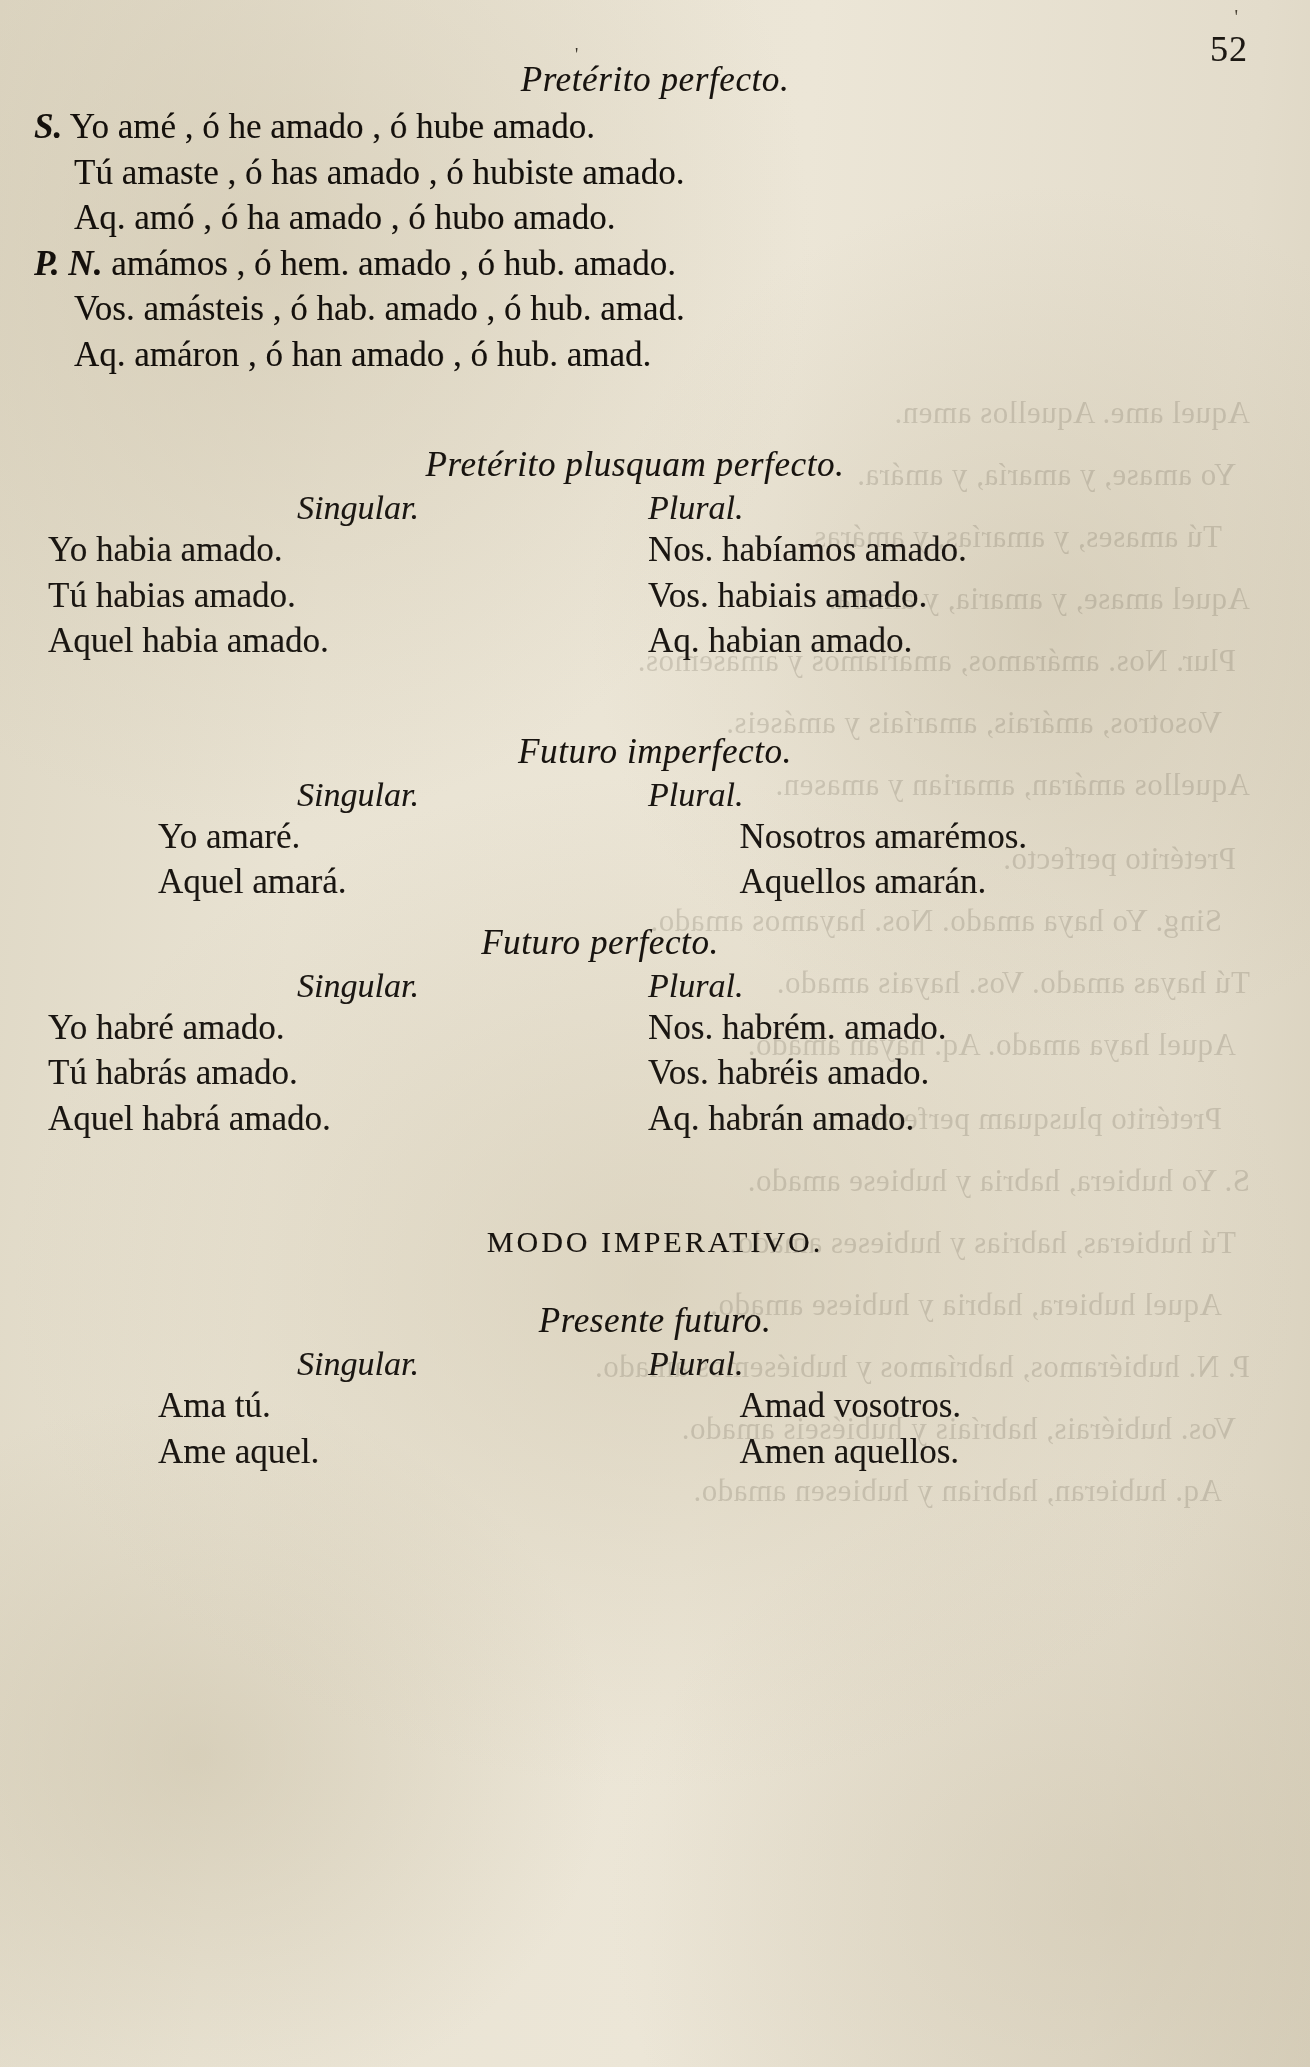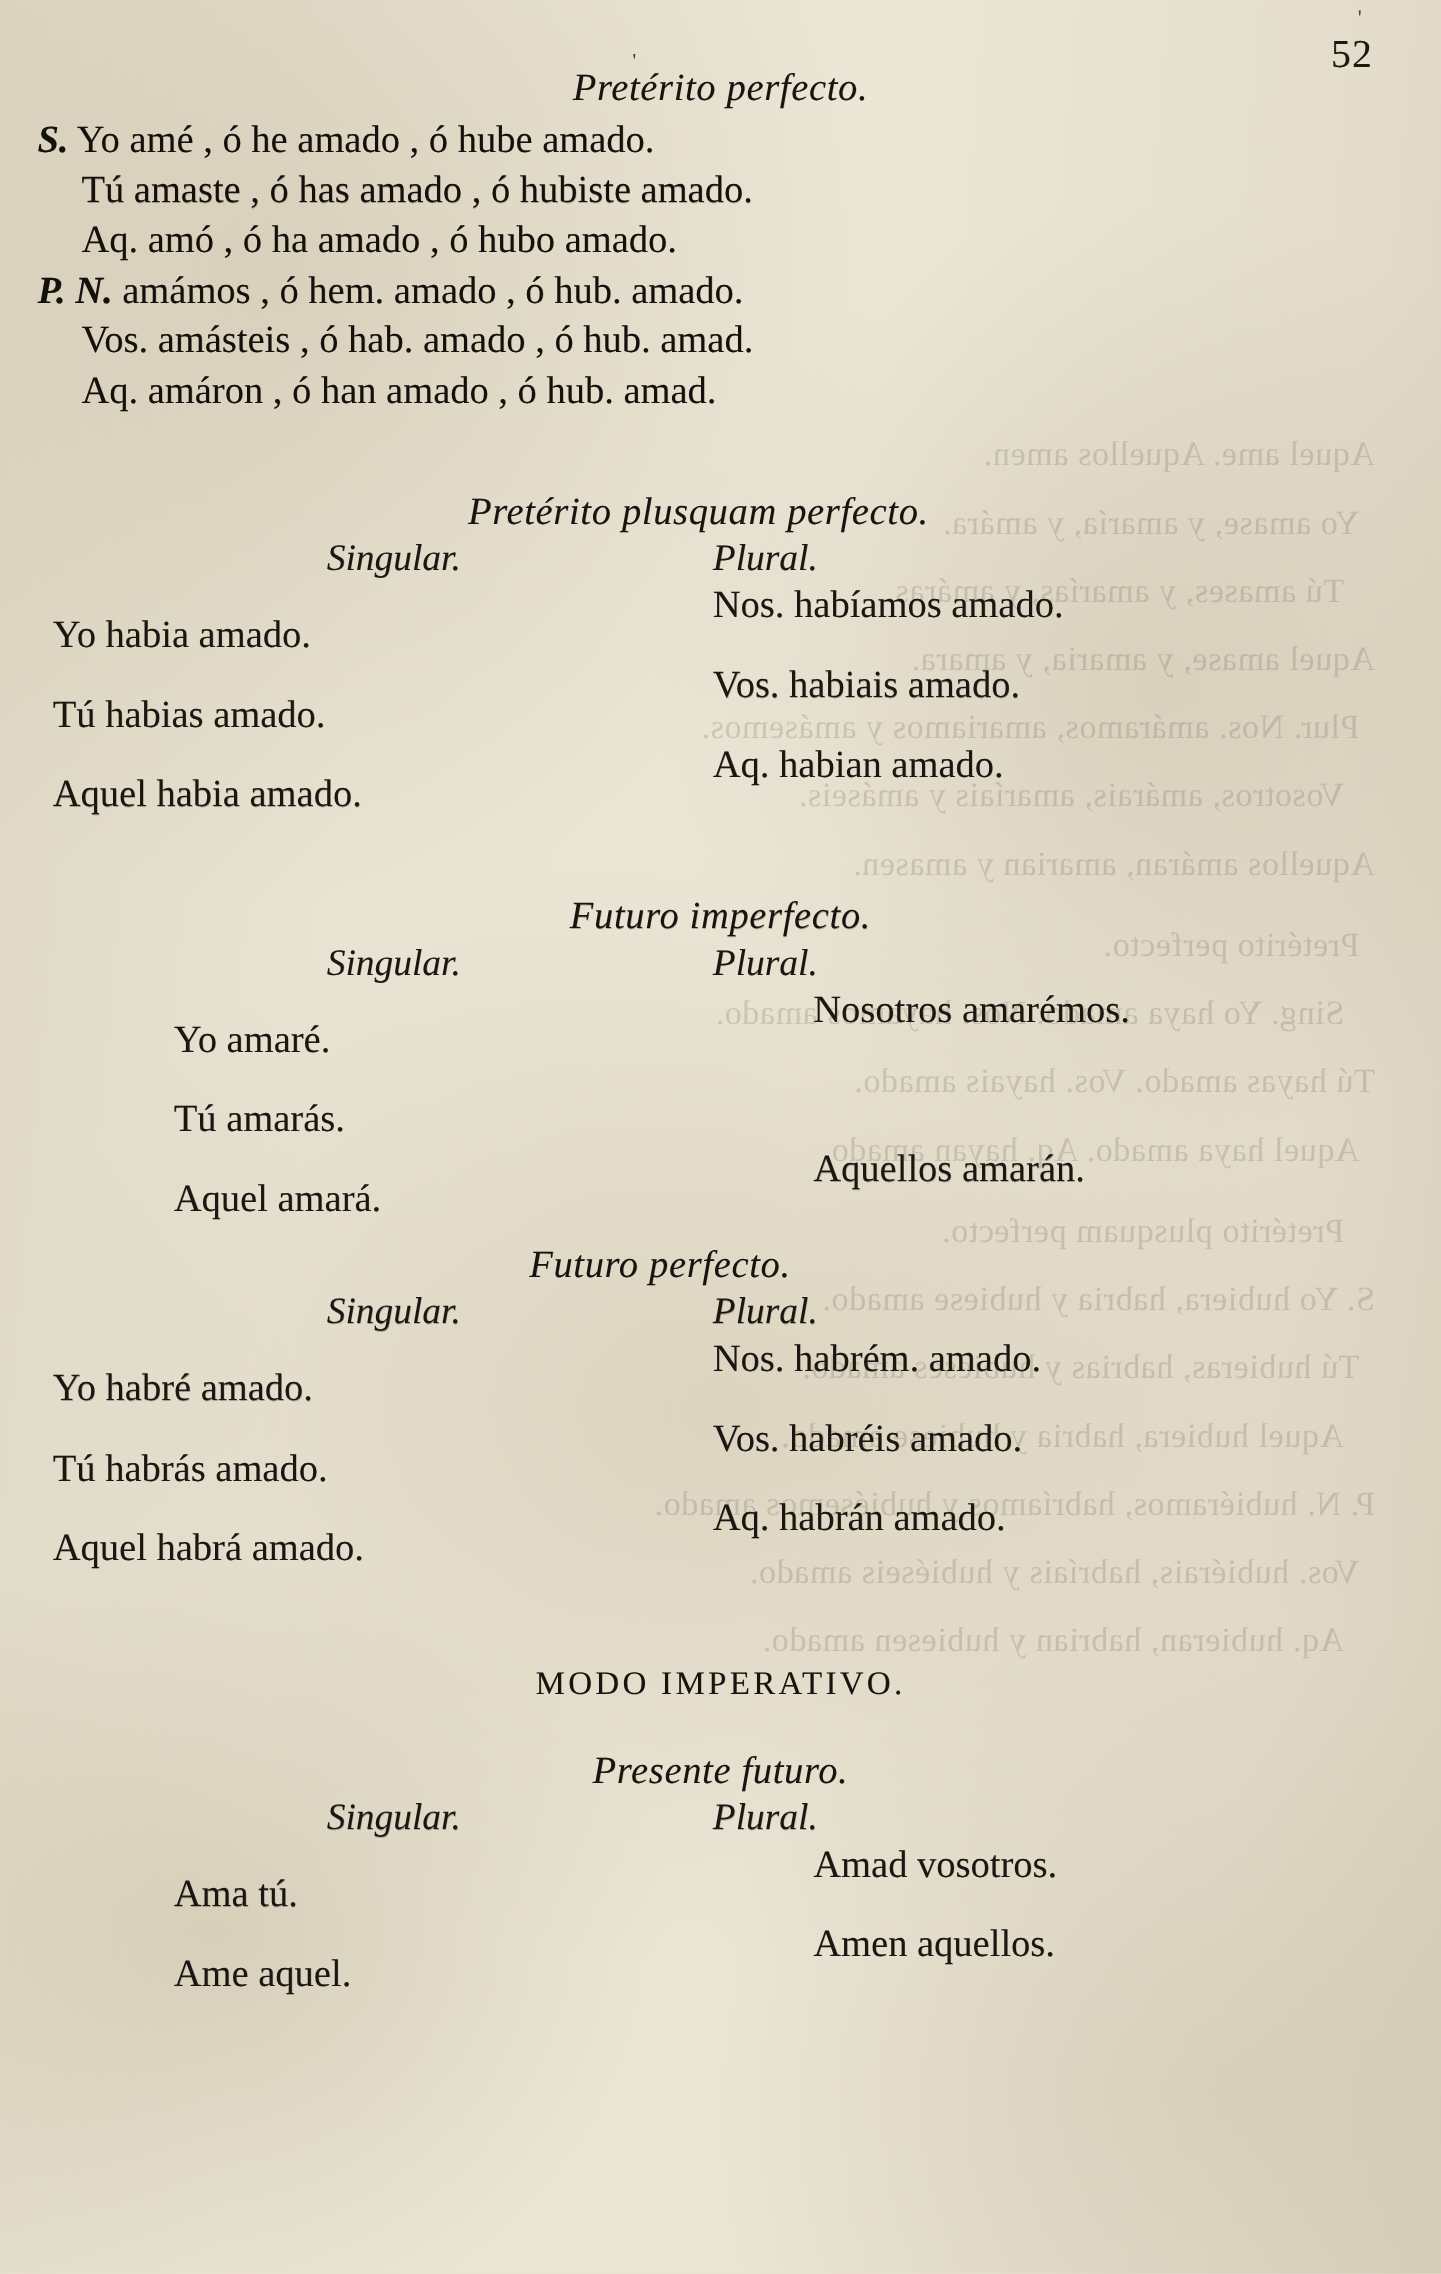--- a/index.html
+++ b/index.html
@@ -135,21 +135,21 @@
   .colhead .c1 { width: 580px; text-align: center; padding-left: 40px;}
   .colhead .c2 { width: 540px; text-align: left; }
 
   .cols { }
   .row {
     display: flex;
     font-size: 35px;
     line-height: 1.30;
     white-space: nowrap;
   }
-  .row .c1 { width: 600px; padding-left: 20px; margin-top: 27px; }
+  .row .c1 { width: 600px; padding-left: 20px; }
   .row .c2 { width: 560px; }
   .row.center-ind .c1 { padding-left: 130px; }
   .row.center-ind .c2 { padding-left: 0px; }
 
   .gap-sm { height: 18px; }
   .gap-md { height: 42px; }
   .gap-lg { height: 68px; }
   .gap-xl { height: 84px; }
 
   
@@ -248,21 +248,20 @@
       <div class="colhead">
         <div class="c1">Singular.</div>
         <div class="c2">Plural.</div>
       </div>
       <div class="cols">
         <div class="row center-ind">
           <div class="c1">Yo amaré.</div>
           <div class="c2">Nosotros amarémos.</div>
         </div>
         <div class="row center-ind">
-          <div class="c1">Tú amarás.</div>
         </div>
         <div class="row center-ind">
           <div class="c1">Aquel amará.</div>
           <div class="c2">Aquellos amarán.</div>
         </div>
       </div>
     </div>
 
     <div class="gap-sm"></div>
 

